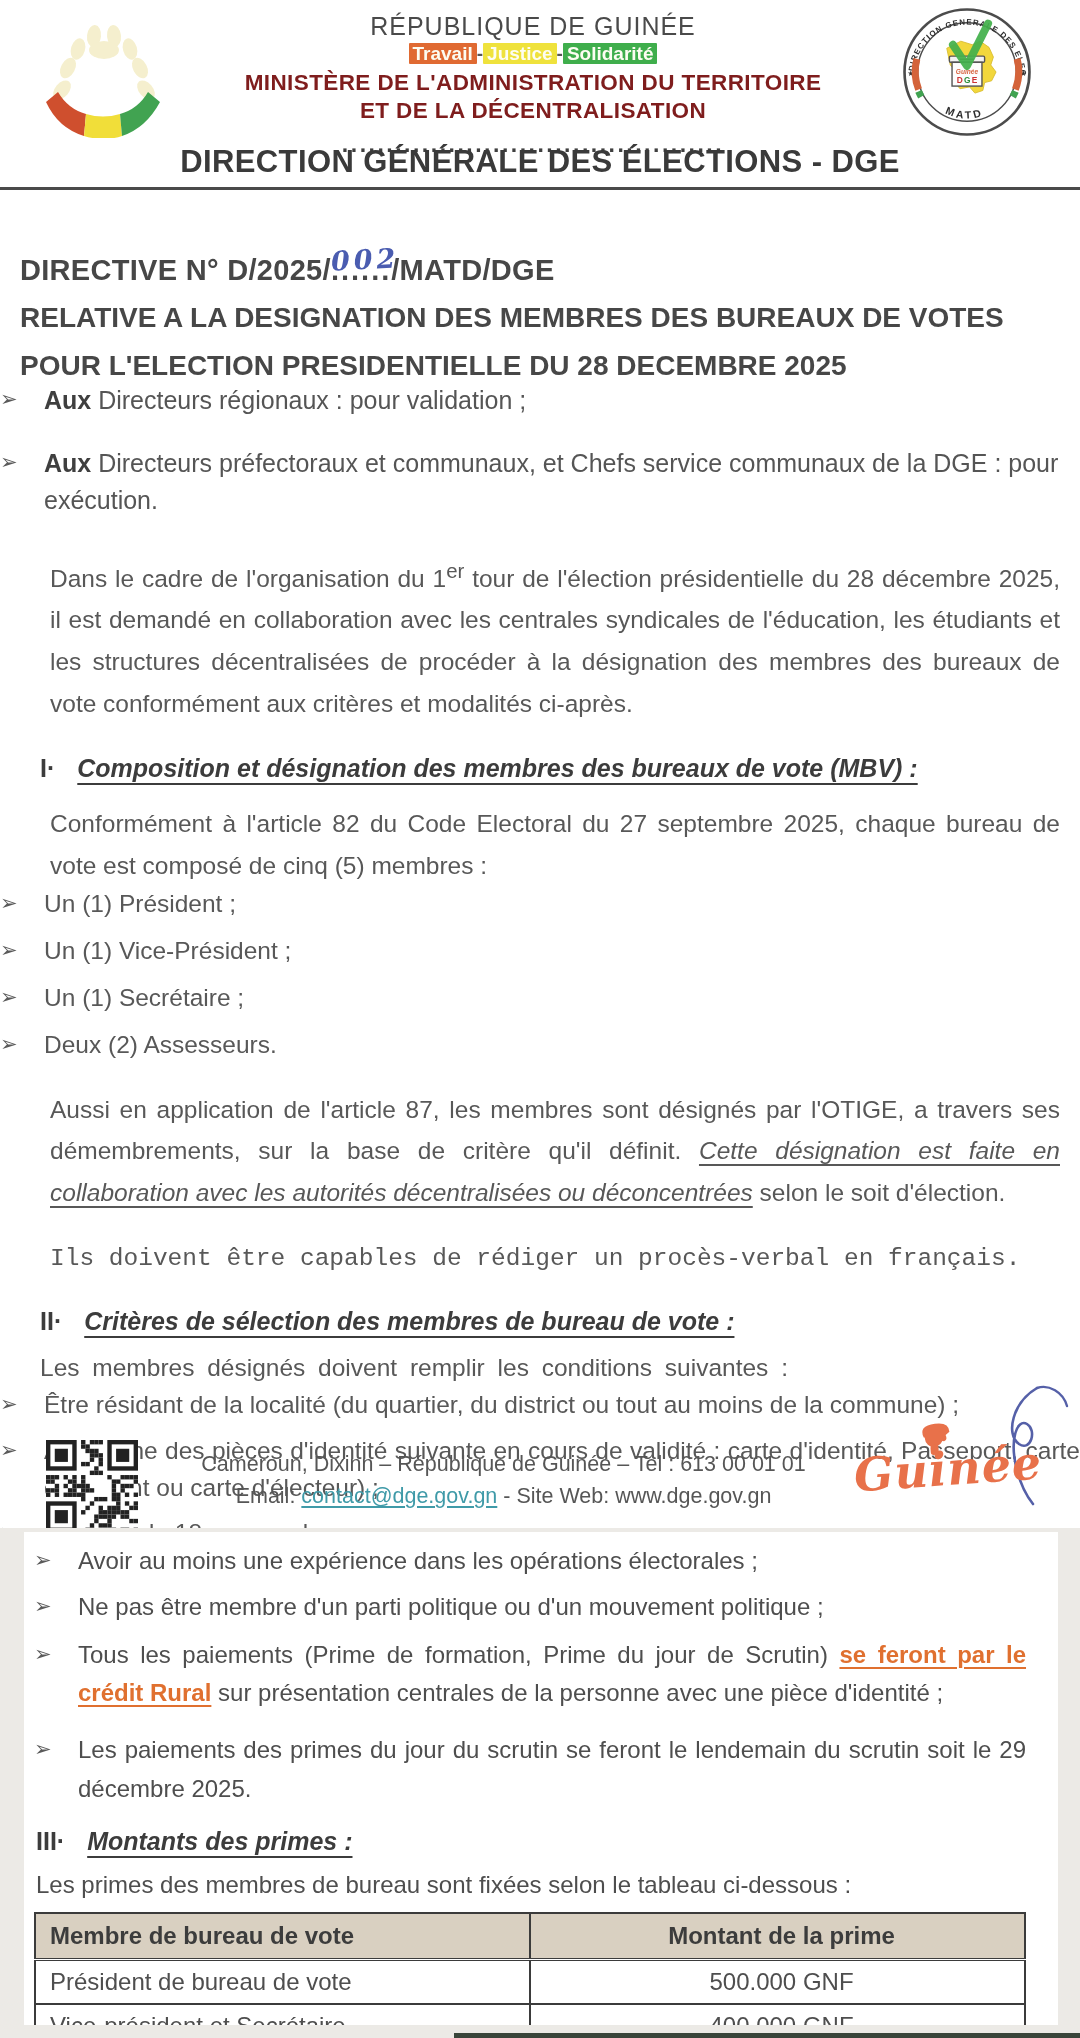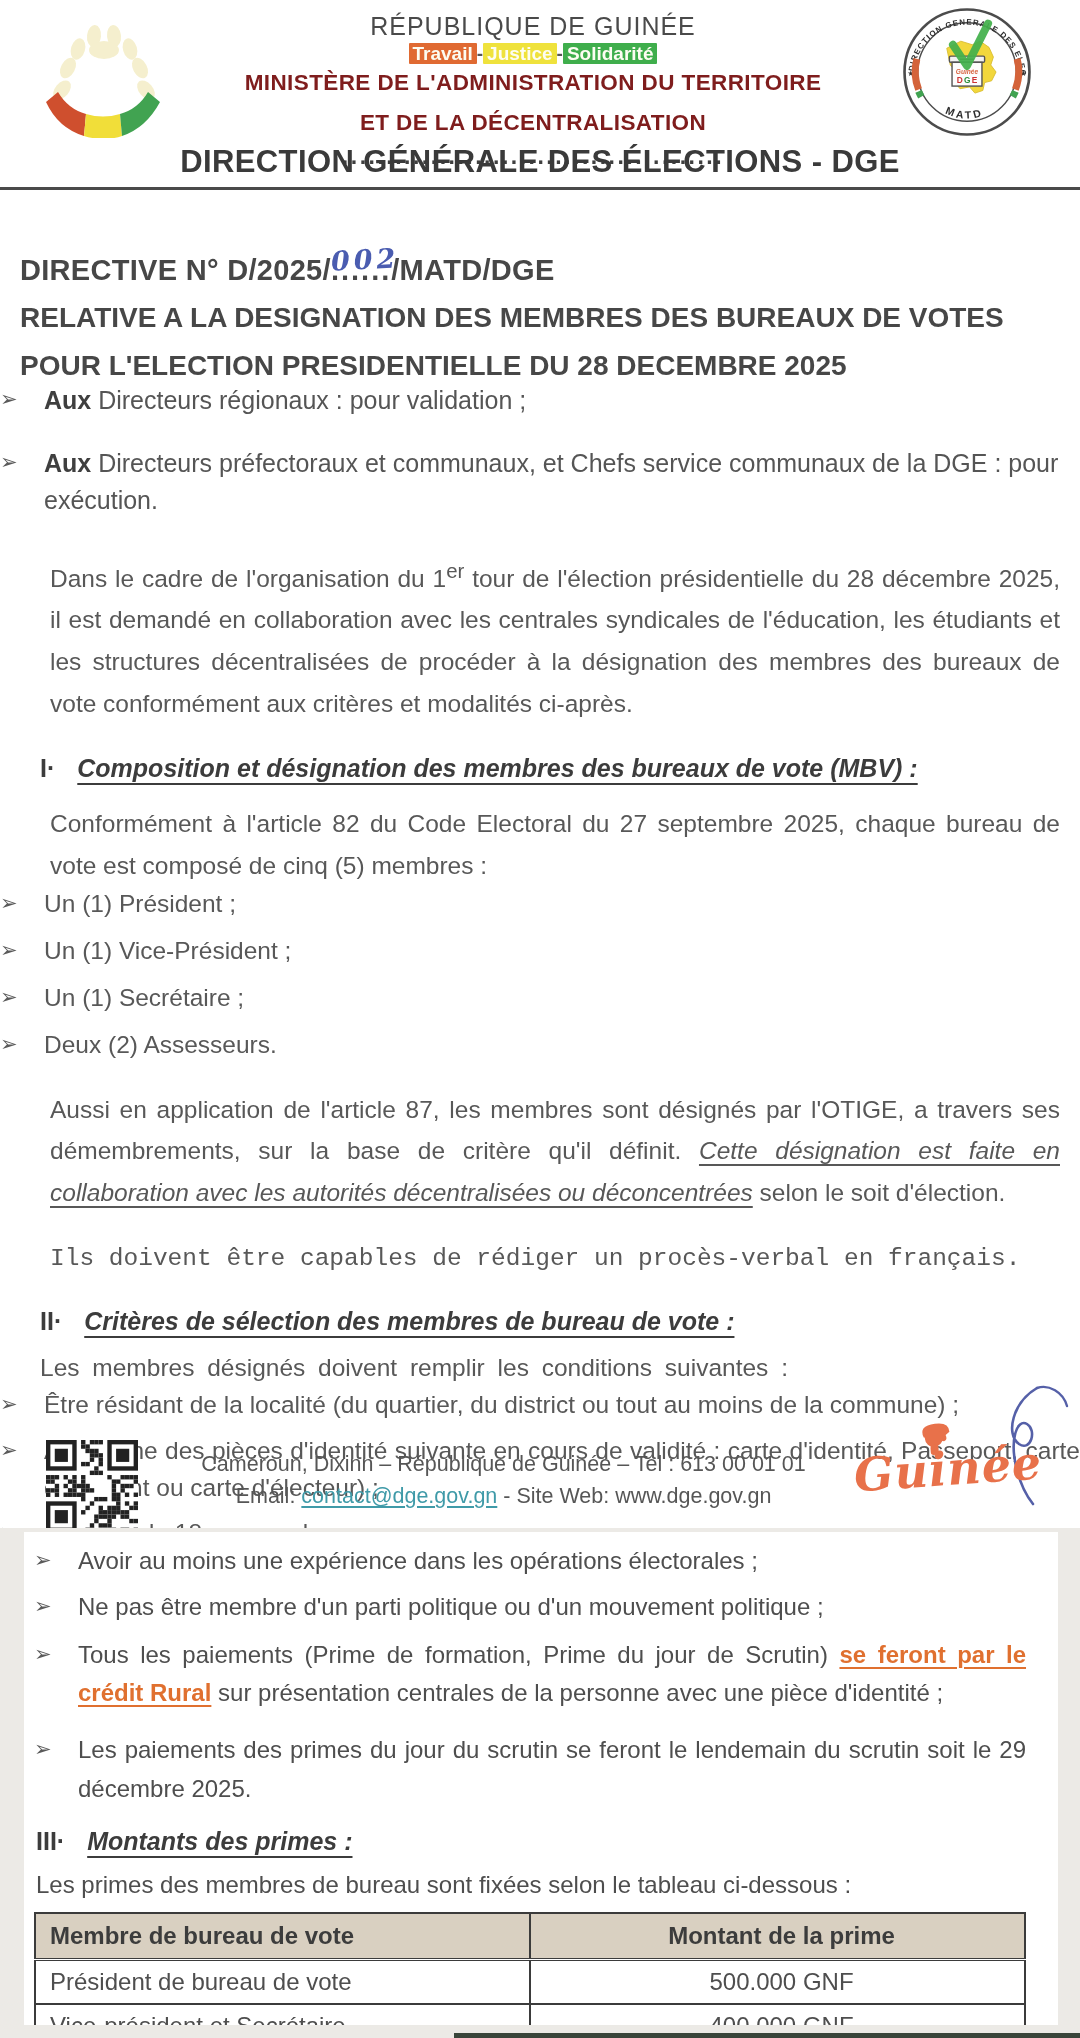--- a/index.html
+++ b/index.html
@@ -11,21 +11,21 @@
   .coat-wrap{width:178px;height:132px;flex:none;}
   .hdr-center{flex:1;text-align:center;padding-top:6px;}
   .dge-logo-wrap{width:190px;height:132px;flex:none;display:flex;justify-content:center;}
   .republic{font-size:25px;color:#4a4a4a;letter-spacing:1px;}
   .motto{font-size:19px;margin-top:2px;color:#555;font-weight:bold;}
   .motto .hl{color:#fdfdf2;padding:0 4px;border-radius:1px;}
   .hl-travail{background:#e06a32;}
   .hl-justice{background:#efe23c;color:#f8f8ee;}
   .hl-solidarite{background:#3fae4c;}
   .ministry{font-weight:bold;font-size:22.5px;color:#7f1d1d;letter-spacing:.4px;margin-top:5px;}
-  .ministry2{margin-top:14px;}
+  .ministry2{margin-top:2px;}
   .dots-line{font-size:23px;font-weight:bold;letter-spacing:2.5px;color:#3f3f3f;margin-top:7px;}
   .dge-title{text-align:center;font-weight:bold;font-size:31px;color:#3a3a3a;letter-spacing:.4px;margin-top:4px;}
   .rule{border:none;border-top:3px solid #4a4a4a;margin:7px 0 0 0;}
   .directive{text-align:left;margin-top:64px;font-weight:bold;color:#474747;padding-left:20px;}
   .d1{font-size:29px;letter-spacing:.3px;}
   .numwrap{position:relative;display:inline-block;}
   .ddots{letter-spacing:2px;}
   .hand{position:absolute;left:0px;top:-10px;color:#4a5cb0;font-family:"DejaVu Serif",serif;
         font-style:italic;font-weight:bold;font-size:27px;letter-spacing:4px;transform:rotate(-3deg);}
   .d2{font-size:28px;margin-top:15px;}

